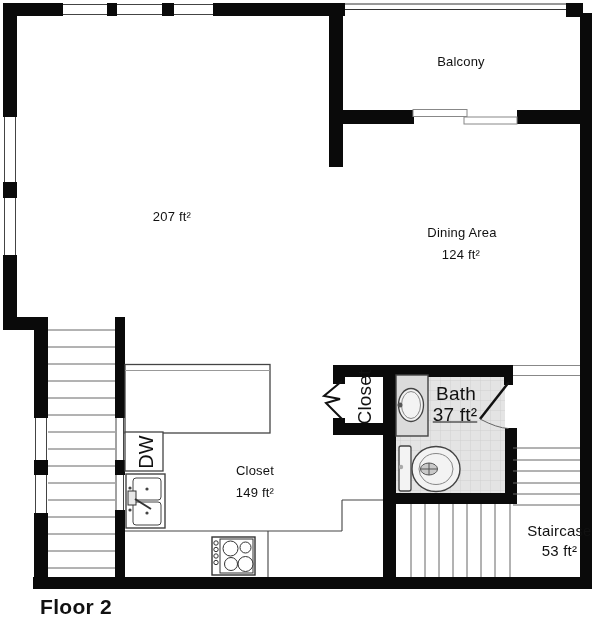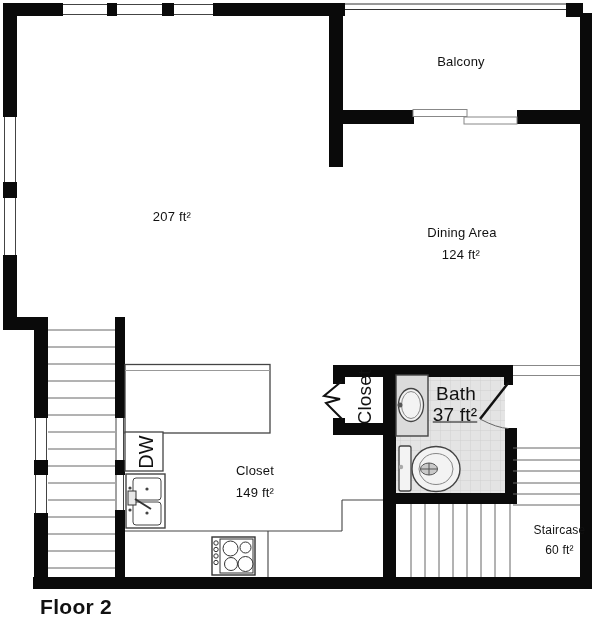--- a/index.html
+++ b/index.html
@@ -11,21 +11,21 @@
   .wall{fill:var(--wall,#0a0a0a);}
   .winline{stroke:var(--line,#444);stroke-width:1;}
   .tline{stroke:var(--line,#444);fill:none;}
   .stair{stroke:var(--stairline,#666);stroke-width:1;fill:none;}
   .lbl{
     position:absolute;transform:translate(-50%,-50%);
     white-space:nowrap;color:var(--text,#111);
     font-size:13px;letter-spacing:.2px;line-height:1;
   }
   .lbl.sm{font-size:19px;}
-  .lbl.xs{font-size:12px;padding-left:25px;}
+  .lbl.xs{font-size:15px;padding-left:25px;}
   .lbl.rot{transform:translate(-50%,-50%) rotate(-90deg);}
   .title{
     position:absolute;left:40px;top:595px;color:var(--text,#111);
     font-size:21px;font-weight:bold;letter-spacing:.3px;
   }
 </style>
 </head>
 <body>
 
 <div class="plan">
@@ -205,16 +205,16 @@
   <div class="lbl" style="left:255px;top:492px;">149 ft²</div>
 
   <div class="lbl sm" style="left:456px;top:393px;">Bath</div>
   <div class="lbl sm" style="left:455px;top:414px;text-decoration:underline;">37 ft²</div>
 
   <div class="lbl sm rot" style="left:364px;top:397px;">Closet</div>
 
   <div class="lbl rot" style="left:146px;top:452px;font-size:20px;">DW</div>
 
   <div class="lbl xs" style="left:547px;top:530px;">Staircase</div>
-  <div class="lbl xs" style="left:547px;top:550px;">60 ft²</div>
+  <div class="lbl xs" style="left:547px;top:550px;">53 ft²</div>
 
   <div class="title">Floor 2</div>
 </div>
 
 </body></html>

